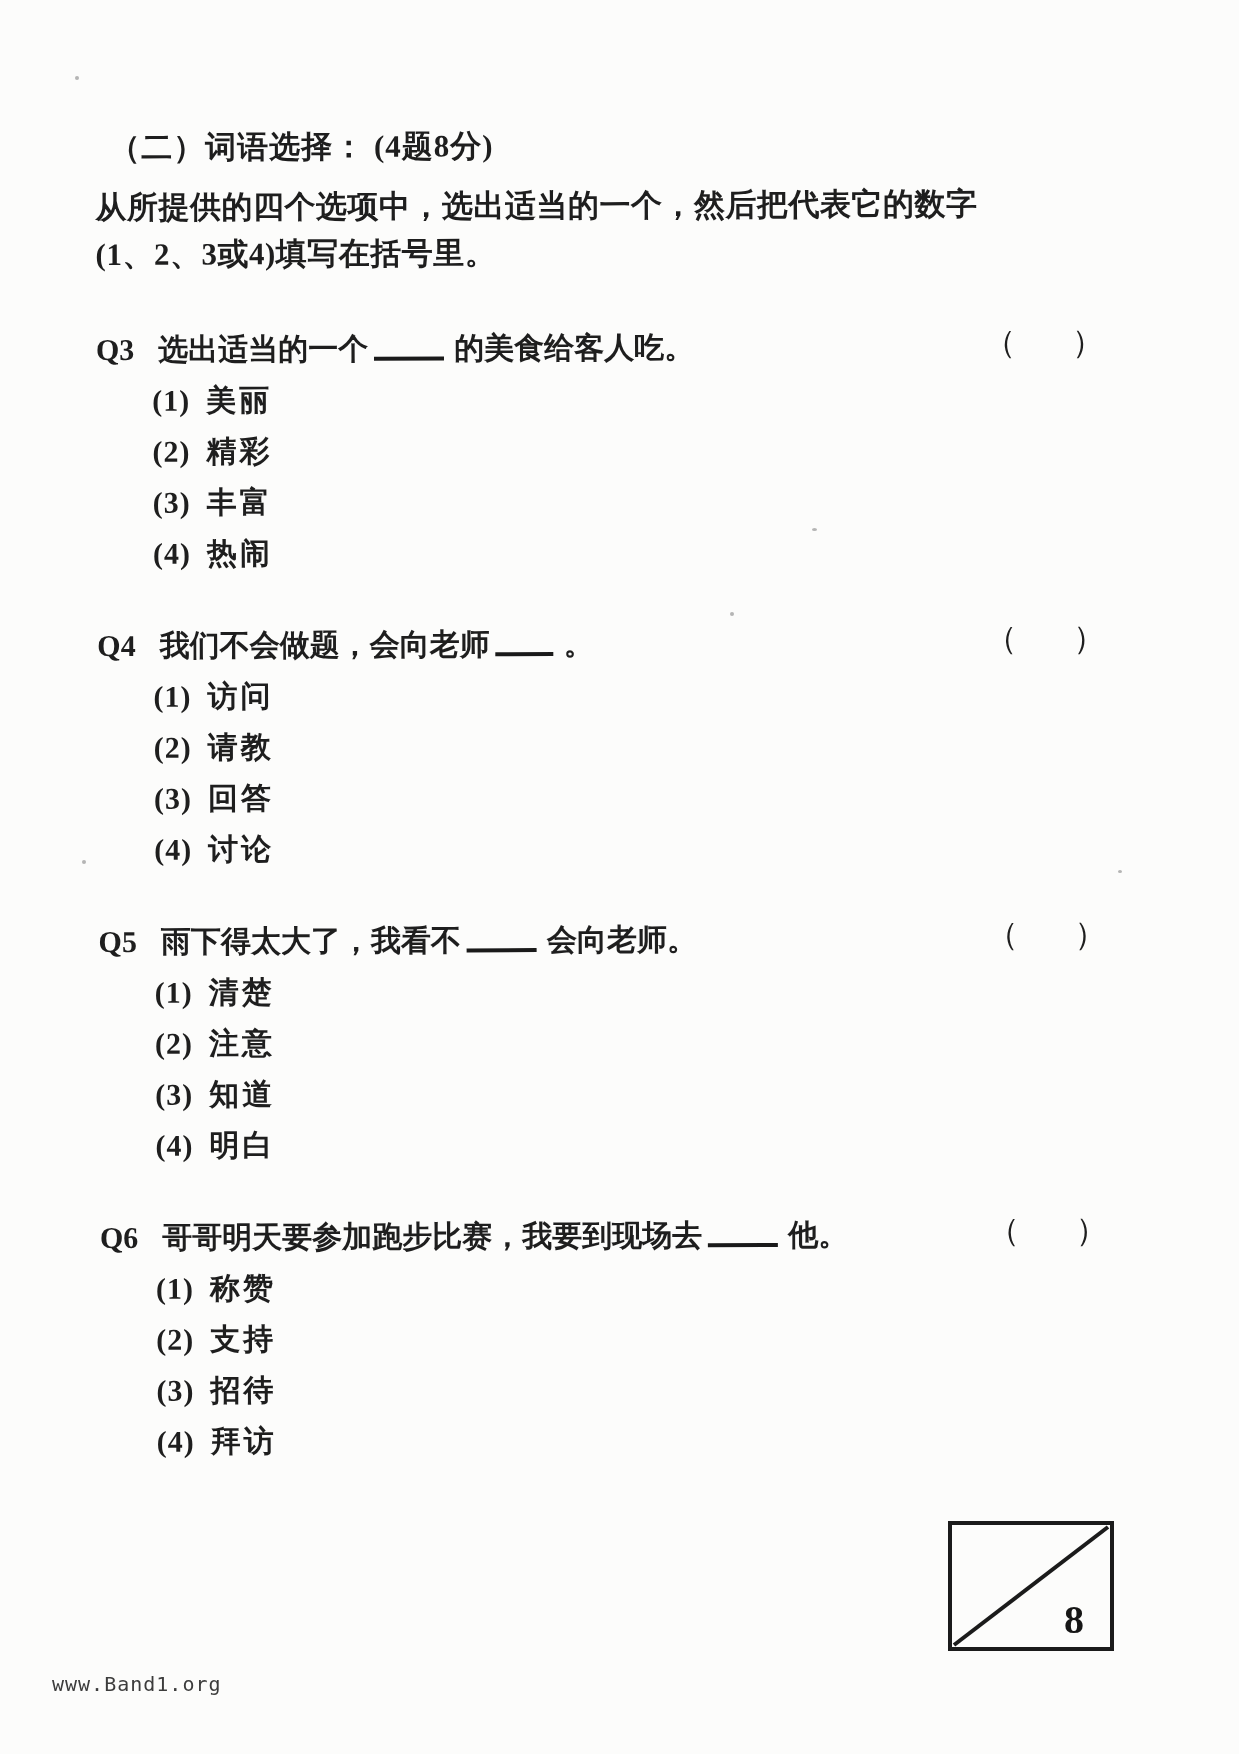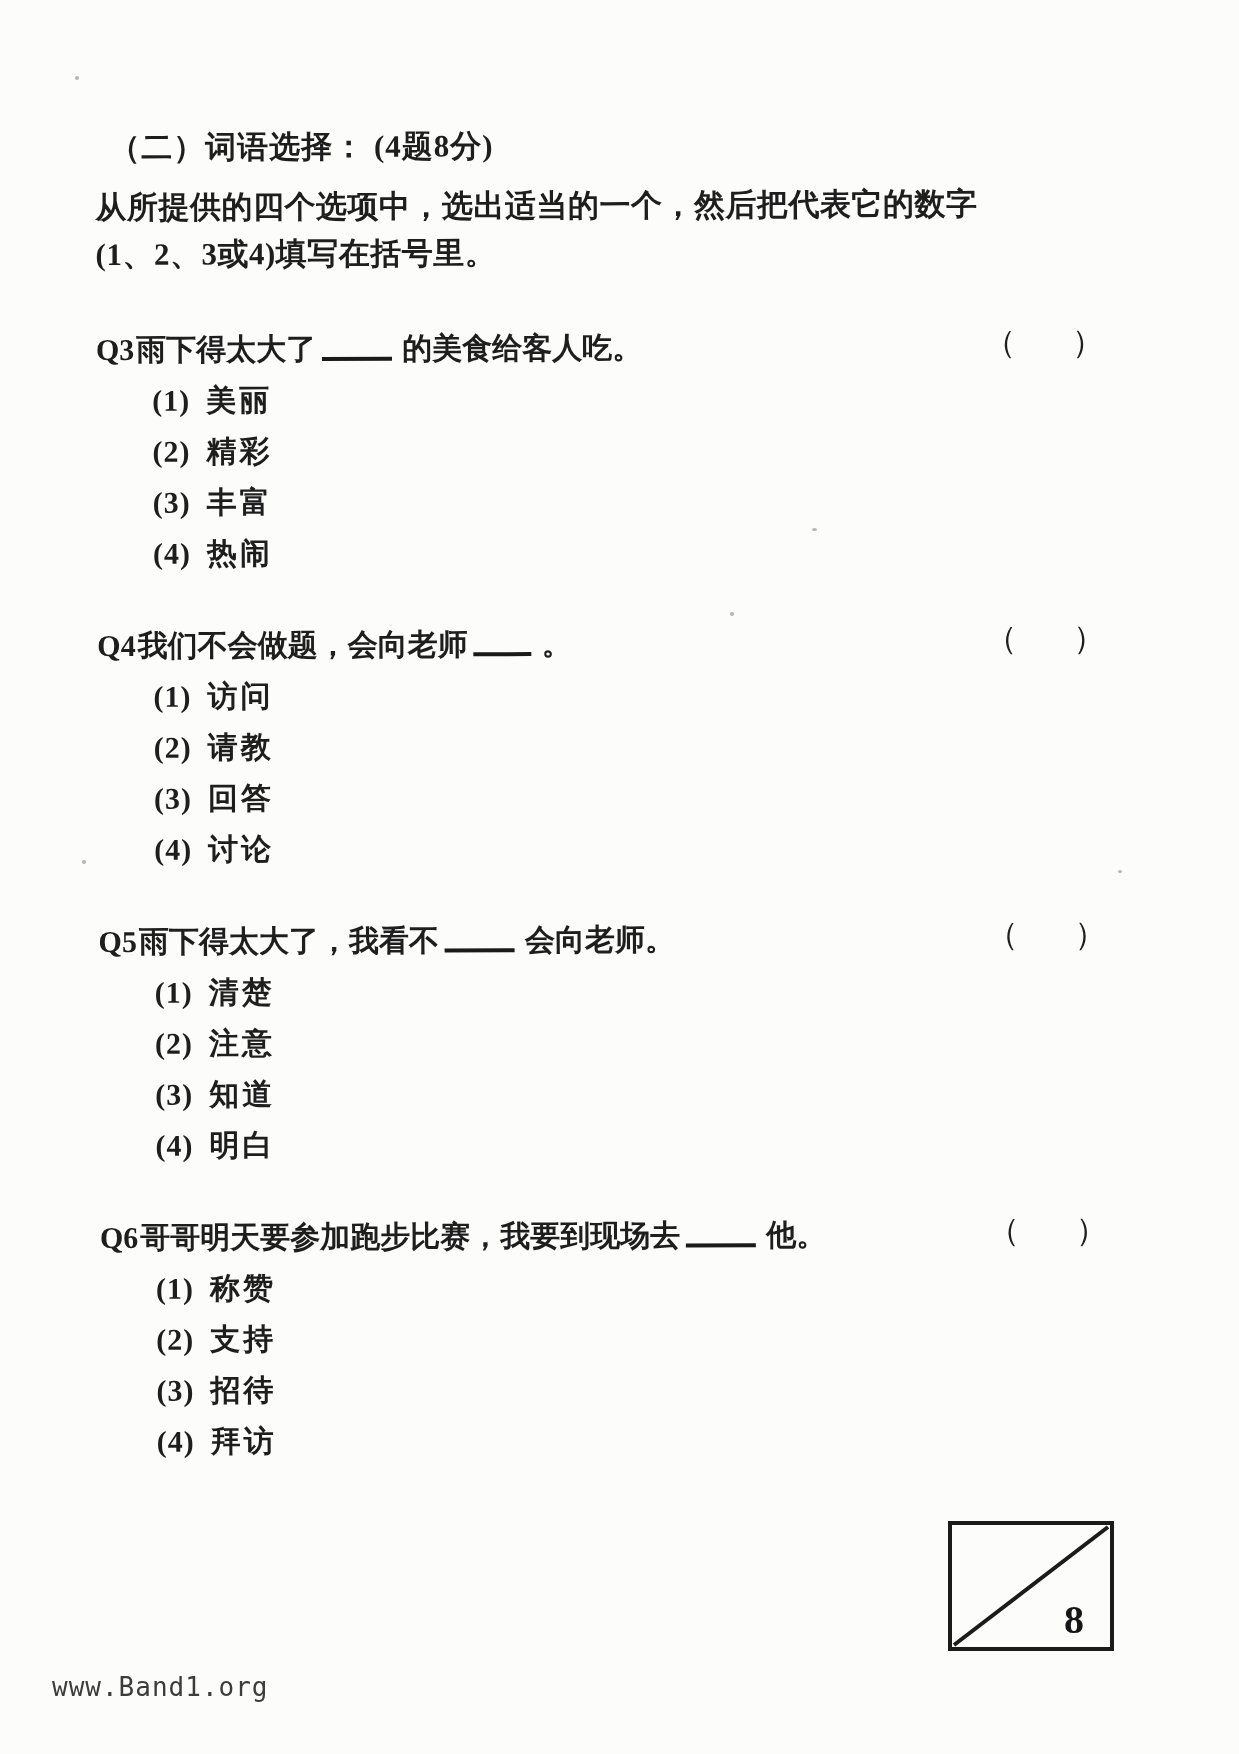--- a/index.html
+++ b/index.html
@@ -41,21 +41,21 @@
     margin-top: 52px;
   }
   .q-line {
     position: relative;
     font-size: 30px;
     font-weight: bold;
     line-height: 40px;
     white-space: nowrap;
   }
   .q-num {
-    margin-right: 2px;
+    margin-right: 24px;
   }
   .blank {
     display: inline-block;
     width: 70px;
     height: 0;
     border-bottom: 4px solid #1a1a1a;
     margin: 0 10px 0 6px;
     vertical-align: -2px;
   }
   .blank.narrow { width: 58px; }
@@ -102,21 +102,21 @@
     font-size: 40px;
     font-weight: bold;
     font-family: "Liberation Serif", serif;
     color: #161616;
   }
   .watermark {
     position: absolute;
     left: 52px;
     top: 1672px;
     font-family: "DejaVu Sans Mono", monospace;
-    font-size: 26px;
+    font-size: 20px;
     color: #3c3c3c;
     letter-spacing: 1px;
   }
   .scan-dot {
     position: absolute;
     background: #7a7a7a;
     border-radius: 50%;
     opacity: 0.55;
   }
 </style>
@@ -127,21 +127,21 @@
 
   <div class="section-header">（二）词语选择：  (4题8分)</div>
 
   <div class="instructions">
     <div>从所提供的四个选项中，选出适当的一个，然后把代表它的数字</div>
     <div>(1、2、3或4)填写在括号里。</div>
   </div>
 
   <div class="question">
     <div class="q-line">
-      <span class="q-num">Q3</span><span>雨下得太大了</span><span class="blank"></span><span>的美食给客人吃。</span>
+      <span class="q-num">Q3</span><span>选出适当的一个</span><span class="blank"></span><span>的美食给客人吃。</span>
       <span class="bracket">
           <span>（</span>
           <span>）</span>
         </span>
     </div>
     <div class="option"><span class="opt-num">(1)</span><span class="opt-text">美丽</span></div>
     <div class="option"><span class="opt-num">(2)</span><span class="opt-text">精彩</span></div>
     <div class="option"><span class="opt-num">(3)</span><span class="opt-text">丰富</span></div>
     <div class="option"><span class="opt-num">(4)</span><span class="opt-text">热闹</span></div>
   </div>

